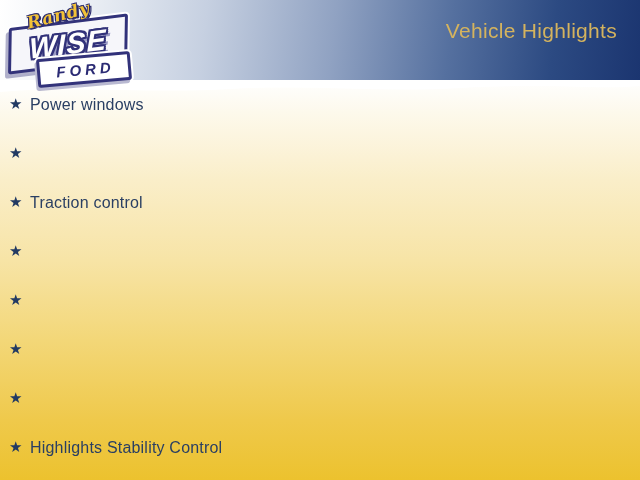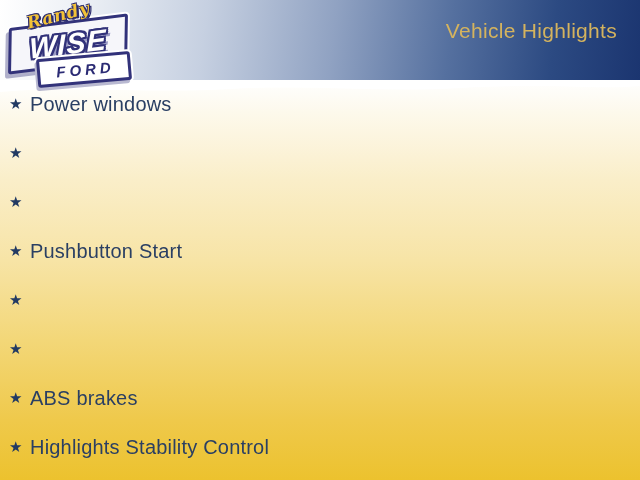--- a/index.html
+++ b/index.html
@@ -65,21 +65,21 @@
     background:linear-gradient(180deg,#ffffff 0%,#fdf9ec 8%,#faeec9 25%,#f7e4a6 45%,#f3d778 65%,#efc94b 85%,#ecc22e 100%);
   }
   .wave{position:absolute;top:0;left:0;width:640px;height:16px;display:block;}
 
   .list{list-style:none;margin:0;padding:0;position:absolute;top:0;left:0;right:0;}
   .item{height:49px;display:flex;align-items:center;padding-left:9px;}
   .star{
     width:21px;flex:0 0 21px;font-size:15px;line-height:1;
     color:#223a63;transform:translateY(-1px);
   }
-  .label{font-size:20px;letter-spacing:.2px;color:#2a3f63;}
+  .label{font-size:16px;letter-spacing:.2px;color:#2a3f63;}
 </style>
 </head>
 <body>
 
 <div class="slide">
 
   <header class="header">
     <div class="logo">
       <span class="logo-randy">Randy</span>
       <div class="logo-wise">
@@ -100,34 +100,33 @@
     <ul class="list">
       <li class="item">
         <span class="star">★</span>
         <span class="label">Power windows</span>
       </li>
       <li class="item">
         <span class="star">★</span>
       </li>
       <li class="item">
         <span class="star">★</span>
-      </li>
-      <li class="item">
-        <span class="star">★</span>
-        <span class="label">Pushbutton Start</span>
+        <span class="label">Traction control</span>
       </li>
       <li class="item">
         <span class="star">★</span>
       </li>
       <li class="item">
         <span class="star">★</span>
       </li>
       <li class="item">
         <span class="star">★</span>
-        <span class="label">ABS brakes</span>
+      </li>
+      <li class="item">
+        <span class="star">★</span>
       </li>
       <li class="item">
         <span class="star">★</span>
         <span class="label">Highlights Stability Control</span>
       </li>
     </ul>
   </div>
 
 </div>
 

